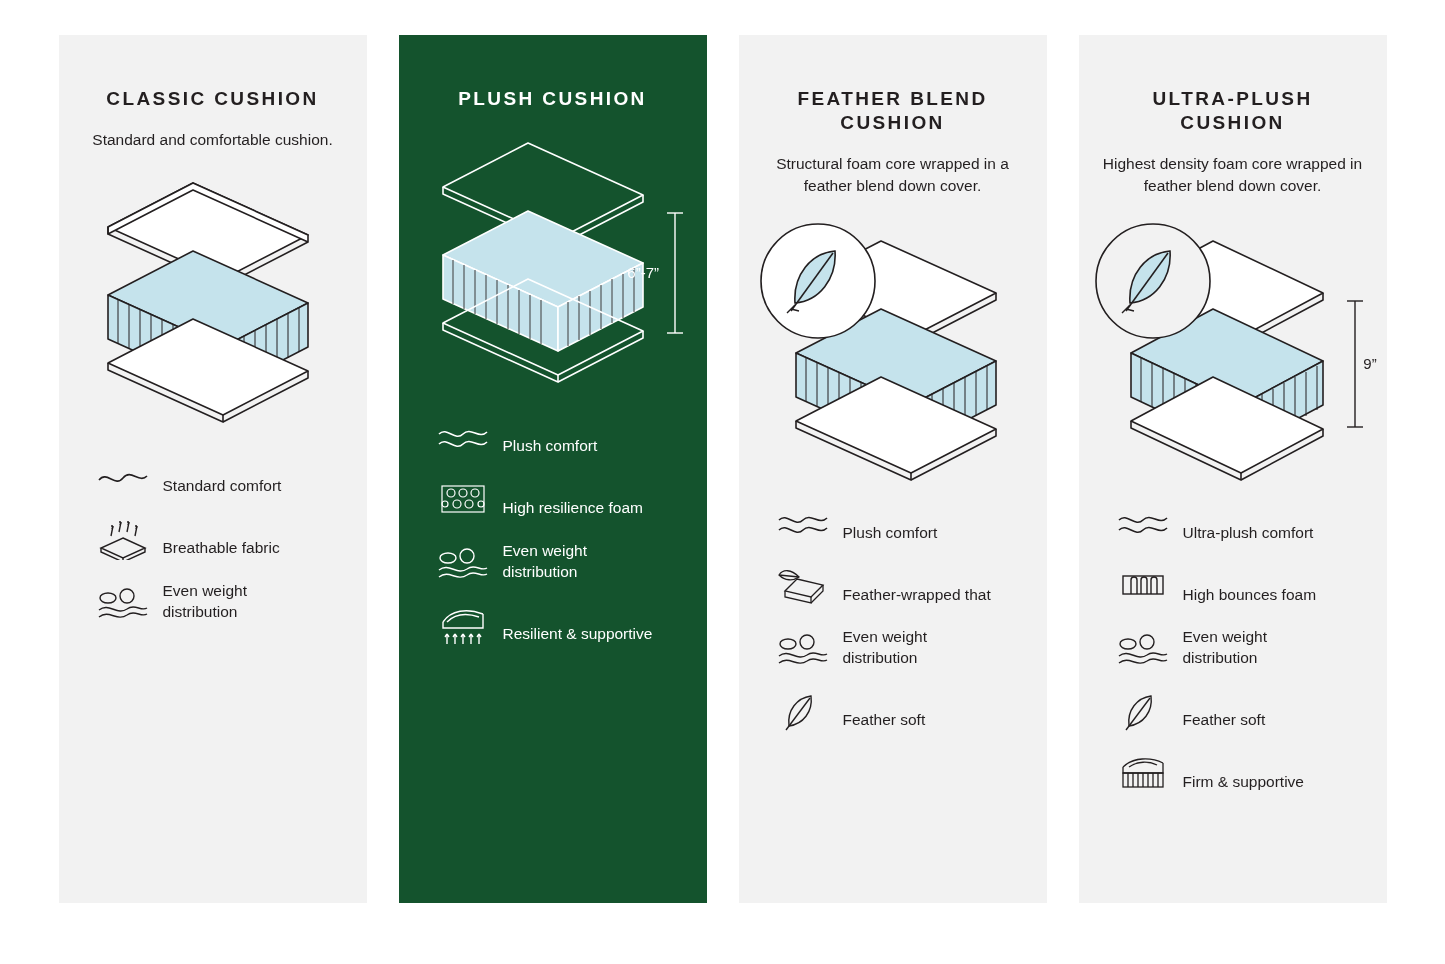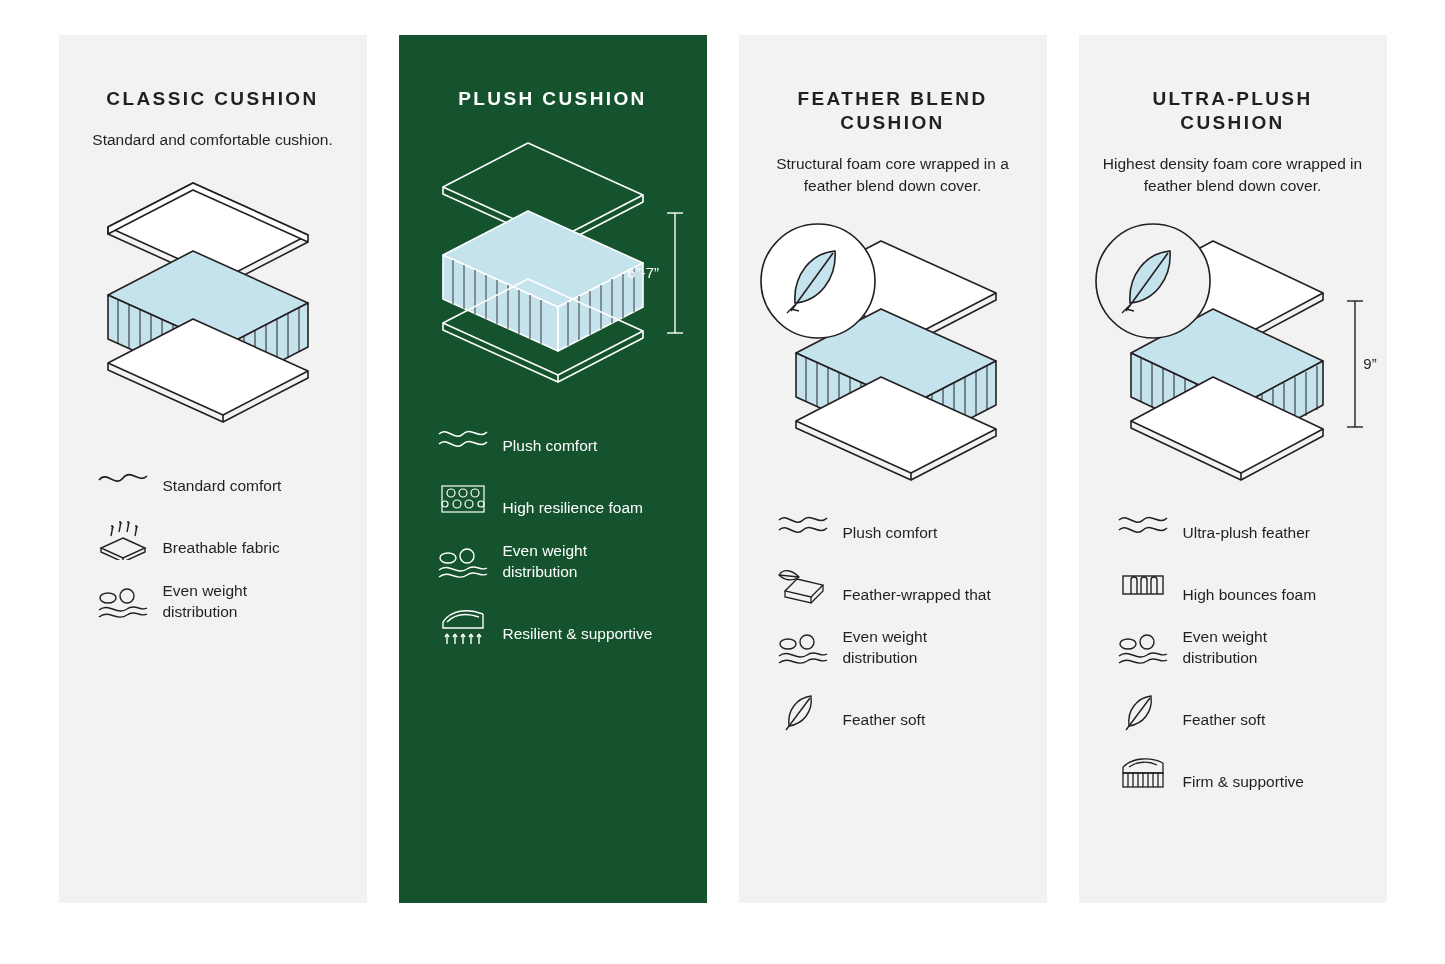--- a/index.html
+++ b/index.html
@@ -425,21 +425,21 @@
     </div>
 
     <div class="features">
       <div class="feature">
         <span class="feature-icon">
           <svg width="52" height="26" viewBox="0 0 52 26">
             <path d="M2 10 C 10 2, 18 18, 26 10 C 34 2, 42 16, 50 8" stroke="#231f20" stroke-width="1.6" fill="none"></path>
             <path d="M2 20 C 10 12, 18 28, 26 20 C 34 12, 42 26, 50 18" stroke="#231f20" stroke-width="1.6" fill="none"></path>
           </svg>
         </span>
-        <span class="feature-label">Ultra-plush feather</span>
+        <span class="feature-label">Ultra-plush comfort</span>
       </div>
       <div class="feature">
         <span class="feature-icon">
           <svg width="52" height="34" viewBox="0 0 52 34">
             <g stroke="#231f20" stroke-width="1.4" fill="none">
               <rect x="6" y="8" width="40" height="18"></rect>
               <path d="M14 26 L14 12 A3 3 0 0 1 20 12 L20 26"></path>
               <path d="M24 26 L24 12 A3 3 0 0 1 30 12 L30 26"></path>
               <path d="M34 26 L34 12 A3 3 0 0 1 40 12 L40 26"></path>
             </g>

